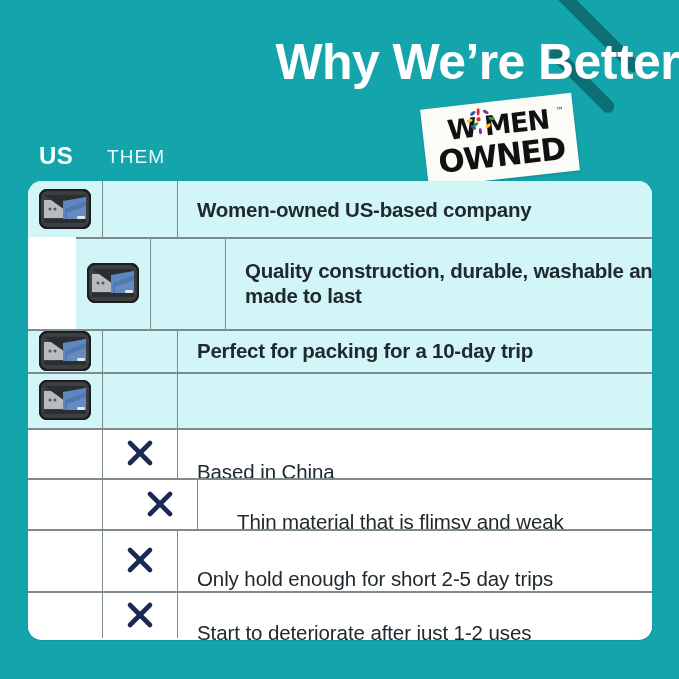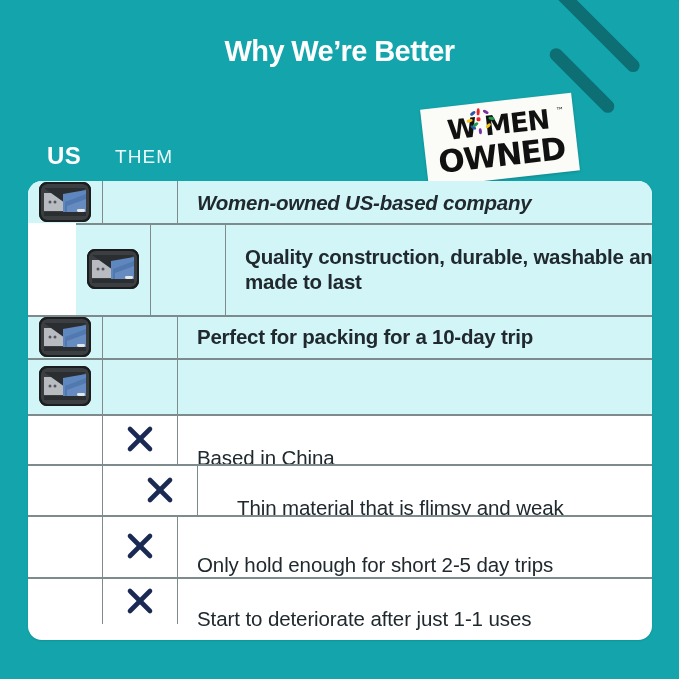--- a/index.html
+++ b/index.html
@@ -31,23 +31,23 @@
     border-radius: 99px;
     transform-origin: center;
   }
 
   
   #title {
     position: absolute;
     top: 36px;
     left: 0;
     width: 679px;
-    text-align: center;
+    text-align: right;
     color: #ffffff;
-    font-size: 29px;
+    font-size: 50px;
     font-weight: bold;
     letter-spacing: -0.6px;
     line-height: 1.05;
   }
 
   
   #badge {
     position: absolute;
     left: 424px;
     top: 101px;
@@ -100,21 +100,21 @@
   }
   .conf {
     position: absolute;
     border-radius: 40%;
   }
 
   
   #col-headers {
     position: absolute;
     top: 142px;
-    left: 28px;
+    left: 20px;
     width: 624px;
     height: 32px;
   }
   #label-us {
     position: absolute;
     left: 19px;
     top: 0;
     color: #ffffff;
     font-size: 24px;
     font-weight: bold;
@@ -244,21 +244,21 @@
     <div id="badge-tm">™</div>
   </div>
 </div>
 
 <div id="col-headers">
   <div id="label-us">US</div>
   <div id="label-them">THEM</div>
 </div>
 
 <div id="table">
-    <div class="row pro" style="height: 42px; font-style: italic;">
+    <div class="row pro" style="height: 56px;">
       <div class="cell-us">
         <span>
           <svg class="cube" viewBox="0 0 52 40" xmlns="http://www.w3.org/2000/svg">
             <rect x="1" y="1" width="50" height="38" rx="7" fill="#3c3f42" stroke="#17191b" stroke-width="2"></rect>
             <path d="M5 11 L24 11 L24 29 L5 29 Z" fill="#b8bcc0"></path>
             <path d="M5 6 L47 6 L26 21 Z" fill="#2b2e31"></path>
             <path d="M24 12 L47 8 L47 31 L24 31 Z" fill="#5f87bf"></path>
             <path d="M26 20 L47 12 L47 31 L26 31 Z" fill="#4f77ad" opacity="0.85"></path>
             <path d="M28 24 L47 17 L47 30 L28 30 Z" fill="#6d93c9" opacity="0.7"></path>
             <path d="M5 30 L47 30 L47 34 L5 34 Z" fill="#2b2e31"></path>
@@ -386,16 +386,16 @@
       <div class="cell-us"></div>
       <div class="cell-them">
         <span>
           <svg class="xmark" viewBox="0 0 30 30" xmlns="http://www.w3.org/2000/svg">
             <line x1="5" y1="5" x2="25" y2="25" stroke="#1b2a52" stroke-width="4.6" stroke-linecap="round"></line>
             <line x1="25" y1="5" x2="5" y2="25" stroke="#1b2a52" stroke-width="4.6" stroke-linecap="round"></line>
           </svg>
         </span>
       </div>
       <div class="cell-text">
-        <span>Start to deteriorate after just 1-1 uses</span>
+        <span>Start to deteriorate after just 1-2 uses</span>
       </div>
     </div>
   </div>
 
 </body></html>

